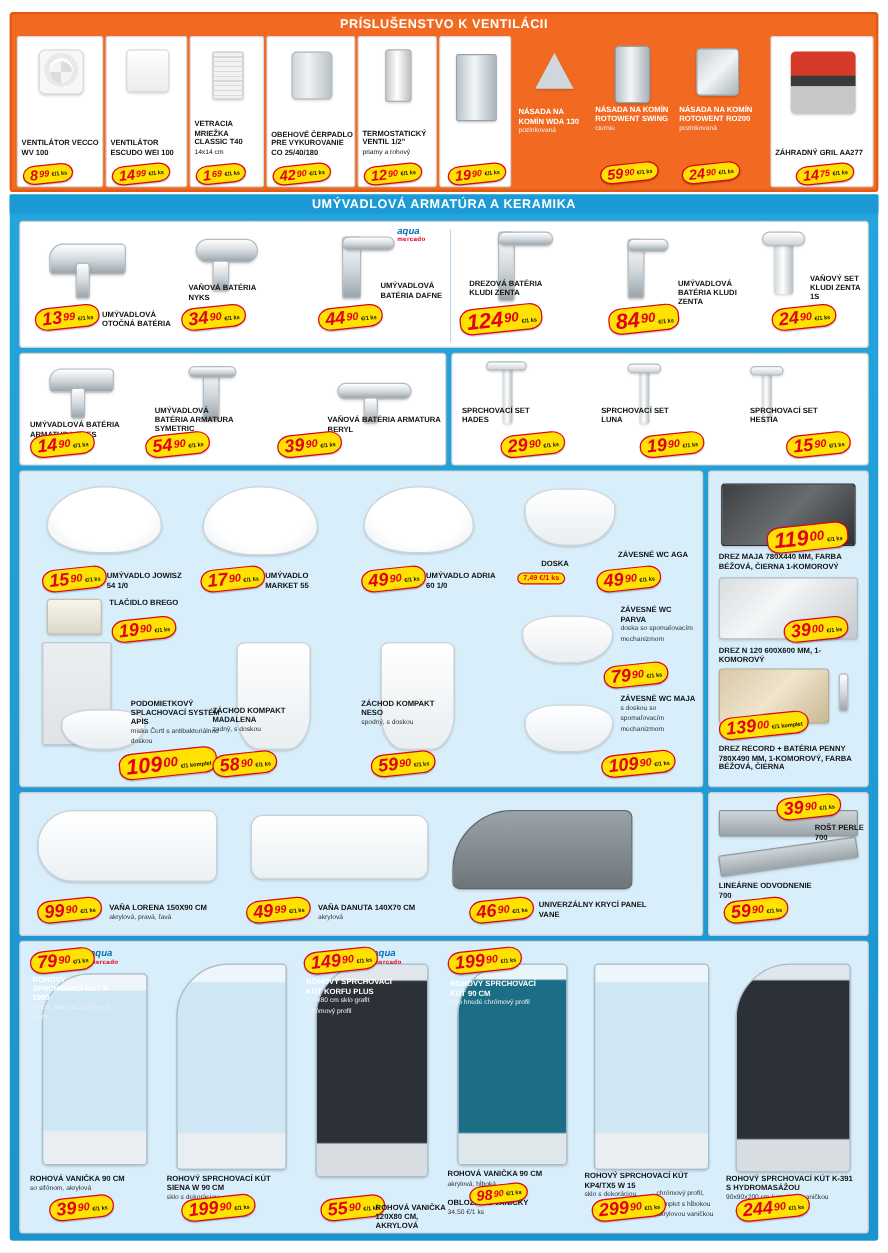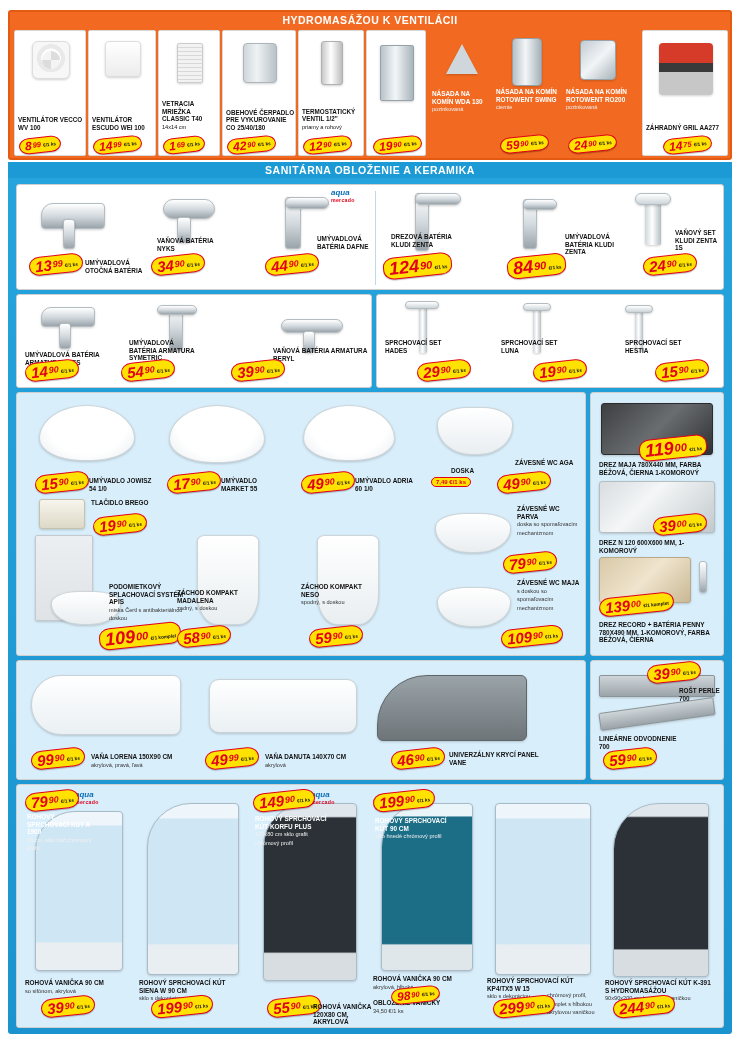--- a/index.html
+++ b/index.html
@@ -158,21 +158,21 @@
     border-radius:2px;
   }
   .divider-v { position:absolute; width:1px; background:#bfd9e8; }
 </style>
 </head>
 <body>
 
 <div class="page">
 
   <div class="sec-vent">
-    <div class="hdr band-title">HYDROMASÁŽOU K VENTILÁCII</div>
+    <div class="hdr band-title">PRÍSLUŠENSTVO K VENTILÁCII</div>
     <div class="vent-row">
 
       <div class="vent-cell" style="left:4px;width:72px;height:126px;">
         <div class="art fan sh" style="left:17px;top:10px;"></div>
         <div class="cap">VENTILÁTOR VECCO WV 100</div>
         <div class="price sm" style="left:4px;bottom:2px;">
           <span class="big">8</span>
           <span class="cents">99</span>
           <span class="unit">€/1 ks</span>
         </div>
@@ -274,21 +274,21 @@
           <span class="big">14</span>
           <span class="cents">75</span>
           <span class="unit">€/1 ks</span>
         </div>
       </div>
 
     </div>
   </div>
 
   <div class="sec-san">
-    <div class="hdr band-title">SANITÁRNA OBLOŽENIE A KERAMIKA</div>
+    <div class="hdr band-title">UMÝVADLOVÁ ARMATÚRA A KERAMIKA</div>
 
     <div class="panel" style="left:8px;top:22px;width:708px;height:106px;">
 
       <div class="aqua" style="left:314px;top:4px;">
         <div class="a1">aqua</div>
         <div class="a2">mercado</div>
       </div>
       <div class="divider-v" style="left:358px;top:6px;height:94px;"></div>
 
       <div class="art tap sh" style="left:24px;top:18px;width:64px;height:26px;border-radius:12px 4px 4px 4px;"></div>

